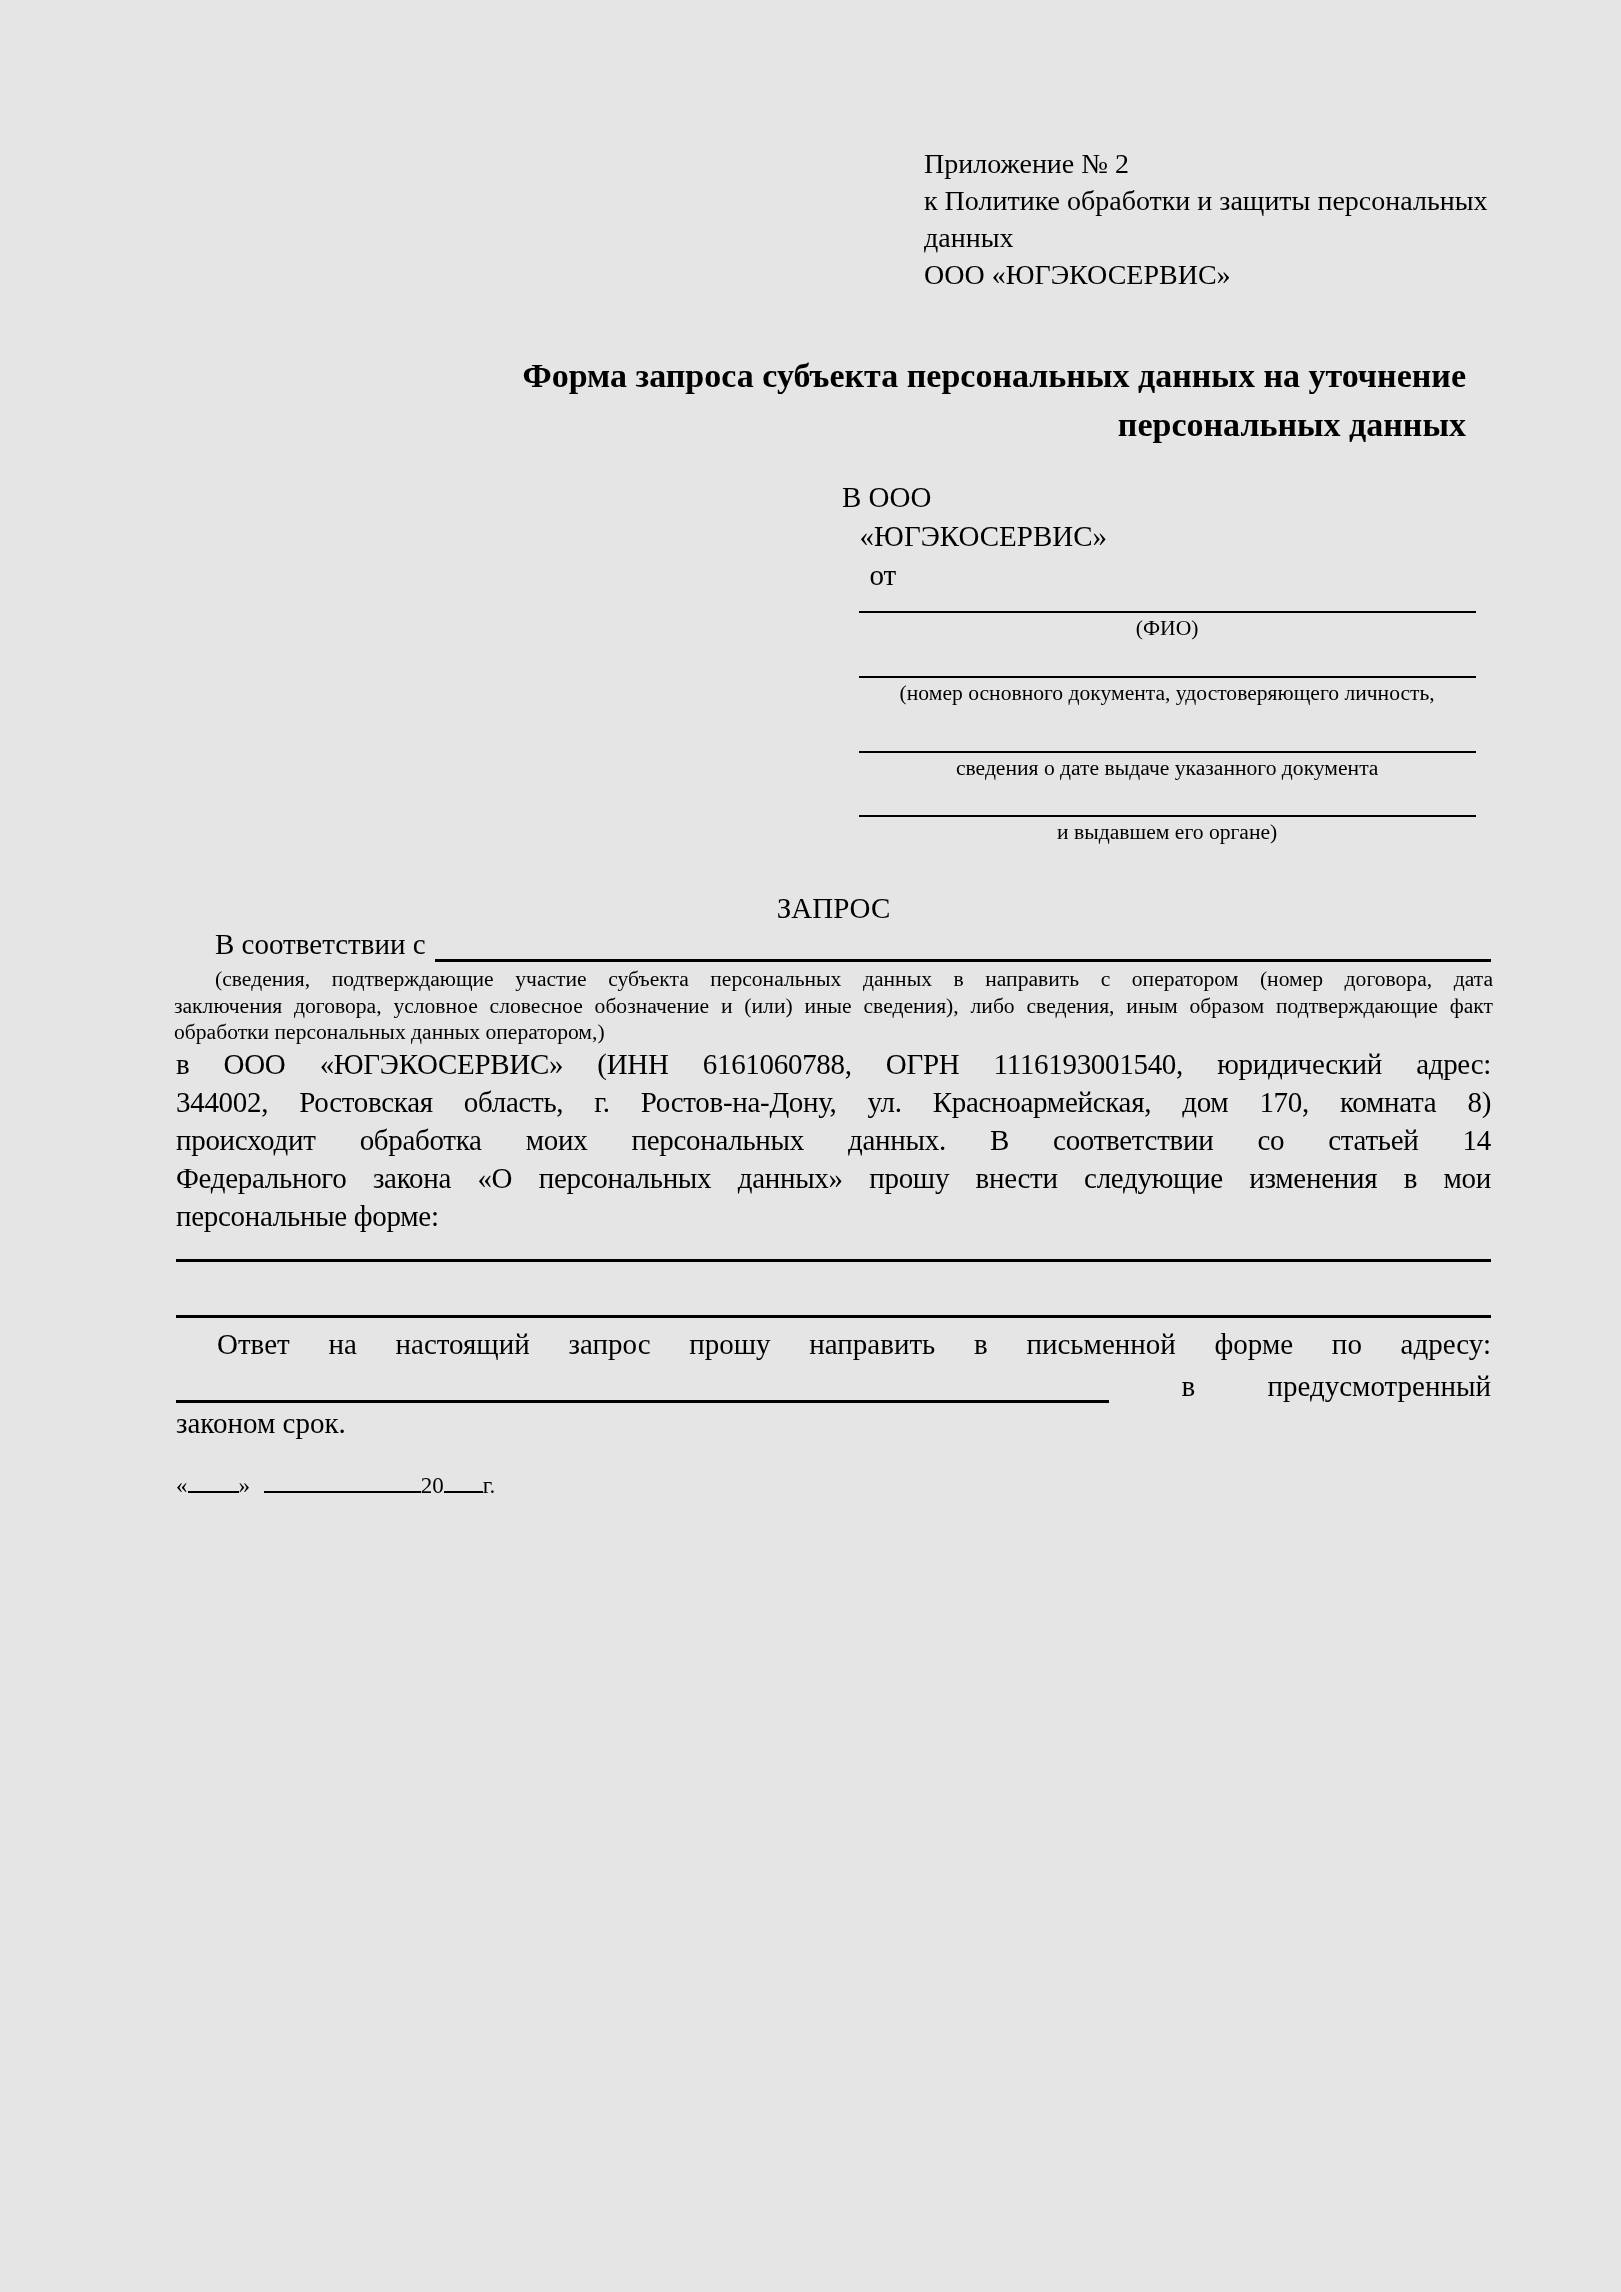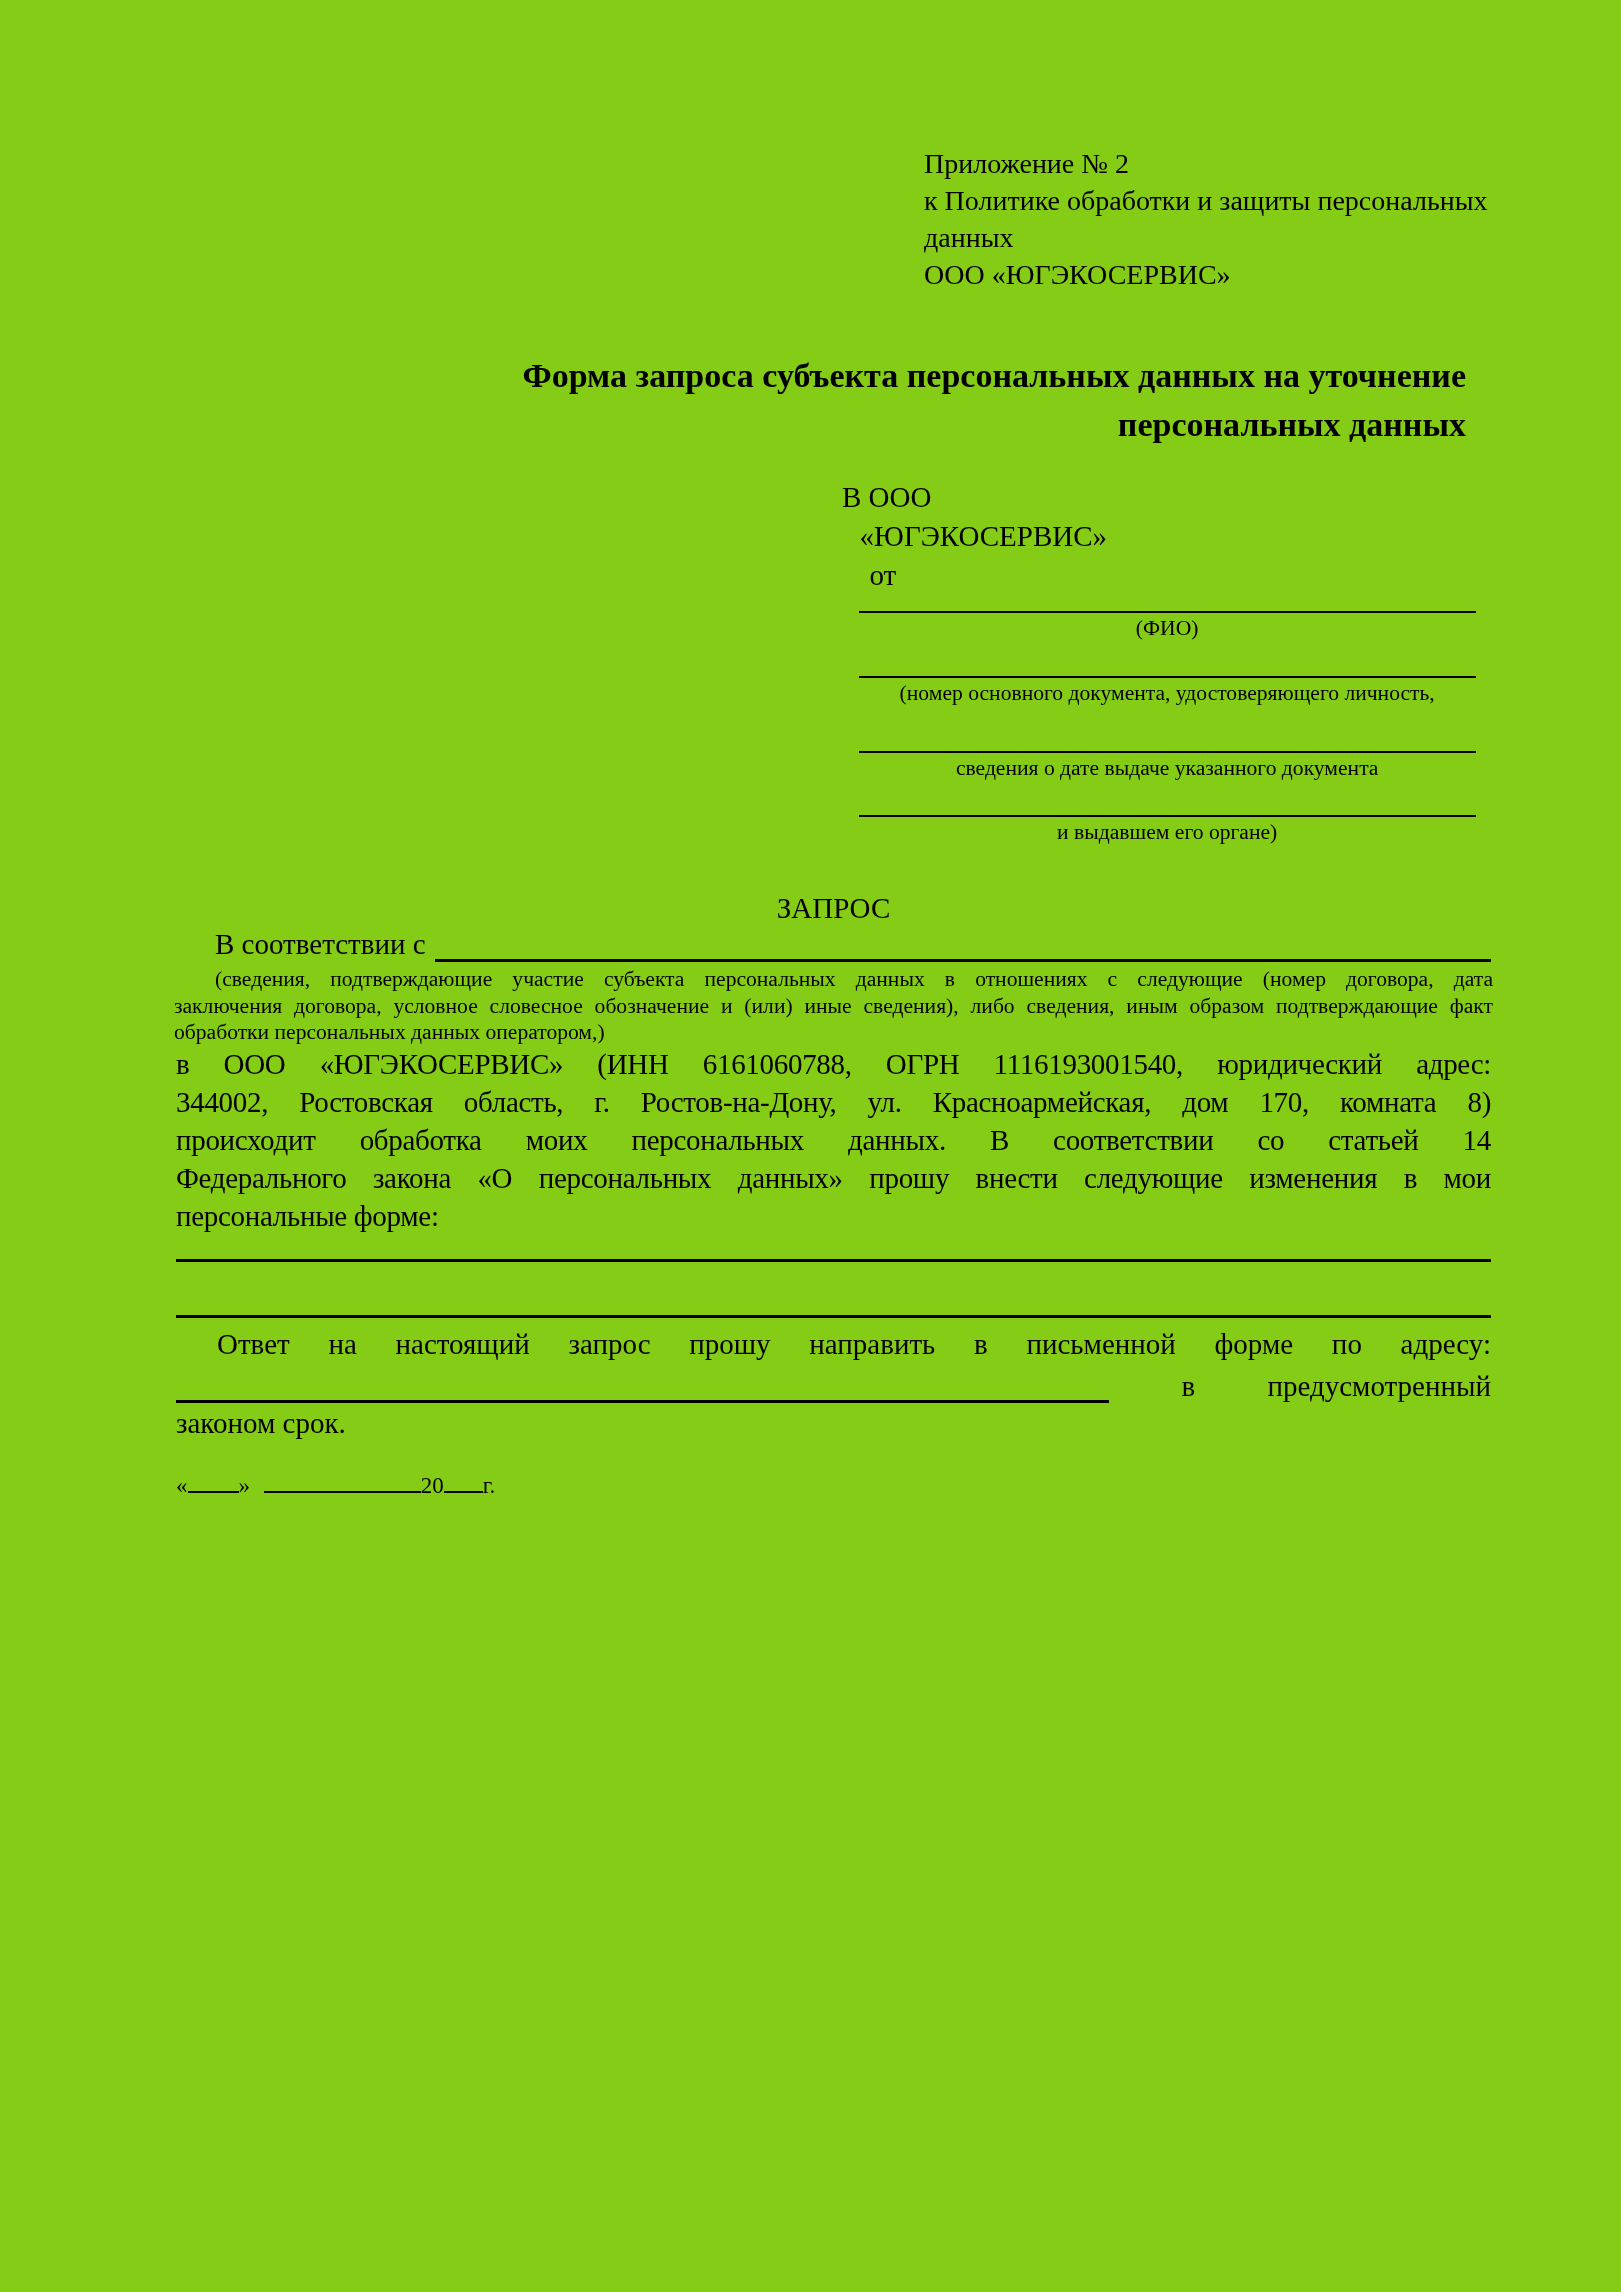--- a/index.html
+++ b/index.html
@@ -1,21 +1,21 @@
 <!DOCTYPE html>
 <html lang="ru"><head>
 <meta charset="utf-8">
 <style>
   html, body { margin: 0; padding: 0; background: #888; }
   .page {
     position: relative;
     width: 1621px;
     height: 2293px;
     margin: 0 auto;
-    background: #84cc16;
+    background: #e5e5e5;
     color: #000000;
     font-family: "Liberation Serif", "DejaVu Serif", serif;
     overflow: hidden;
   }
 
   
   .appendix { position: absolute; left: 924px; top: 145px; font-size: 28px; line-height: 37px; }
 
   
   .form-title {
@@ -105,21 +105,21 @@
   </div>
 
   <div class="request-heading">ЗАПРОС</div>
 
   <div class="intro-row">
     <span class="lbl">В соответствии с</span>
     <span class="fill-blank"></span>
   </div>
 
   <div class="note">
-    <div class="jl l1">(сведения, подтверждающие участие субъекта персональных данных в отношениях с следующие (номер договора, дата</div>
+    <div class="jl l1">(сведения, подтверждающие участие субъекта персональных данных в направить с оператором (номер договора, дата</div>
     <div class="jl">заключения договора, условное словесное обозначение и (или) иные сведения), либо сведения, иным образом подтверждающие факт</div>
     <div>обработки персональных данных оператором,)</div>
   </div>
 
   <div class="body-par">
     <div class="jl">в ООО «ЮГЭКОСЕРВИС» (ИНН 6161060788, ОГРН 1116193001540, юридический адрес:</div>
     <div class="jl">344002, Ростовская область, г. Ростов-на-Дону, ул. Красноармейская, дом 170, комната 8)</div>
     <div class="jl">происходит обработка моих персональных данных. В соответствии со статьей 14</div>
     <div class="jl">Федерального закона «О персональных данных» прошу внести следующие изменения в мои</div>
     <div>персональные форме:</div>

